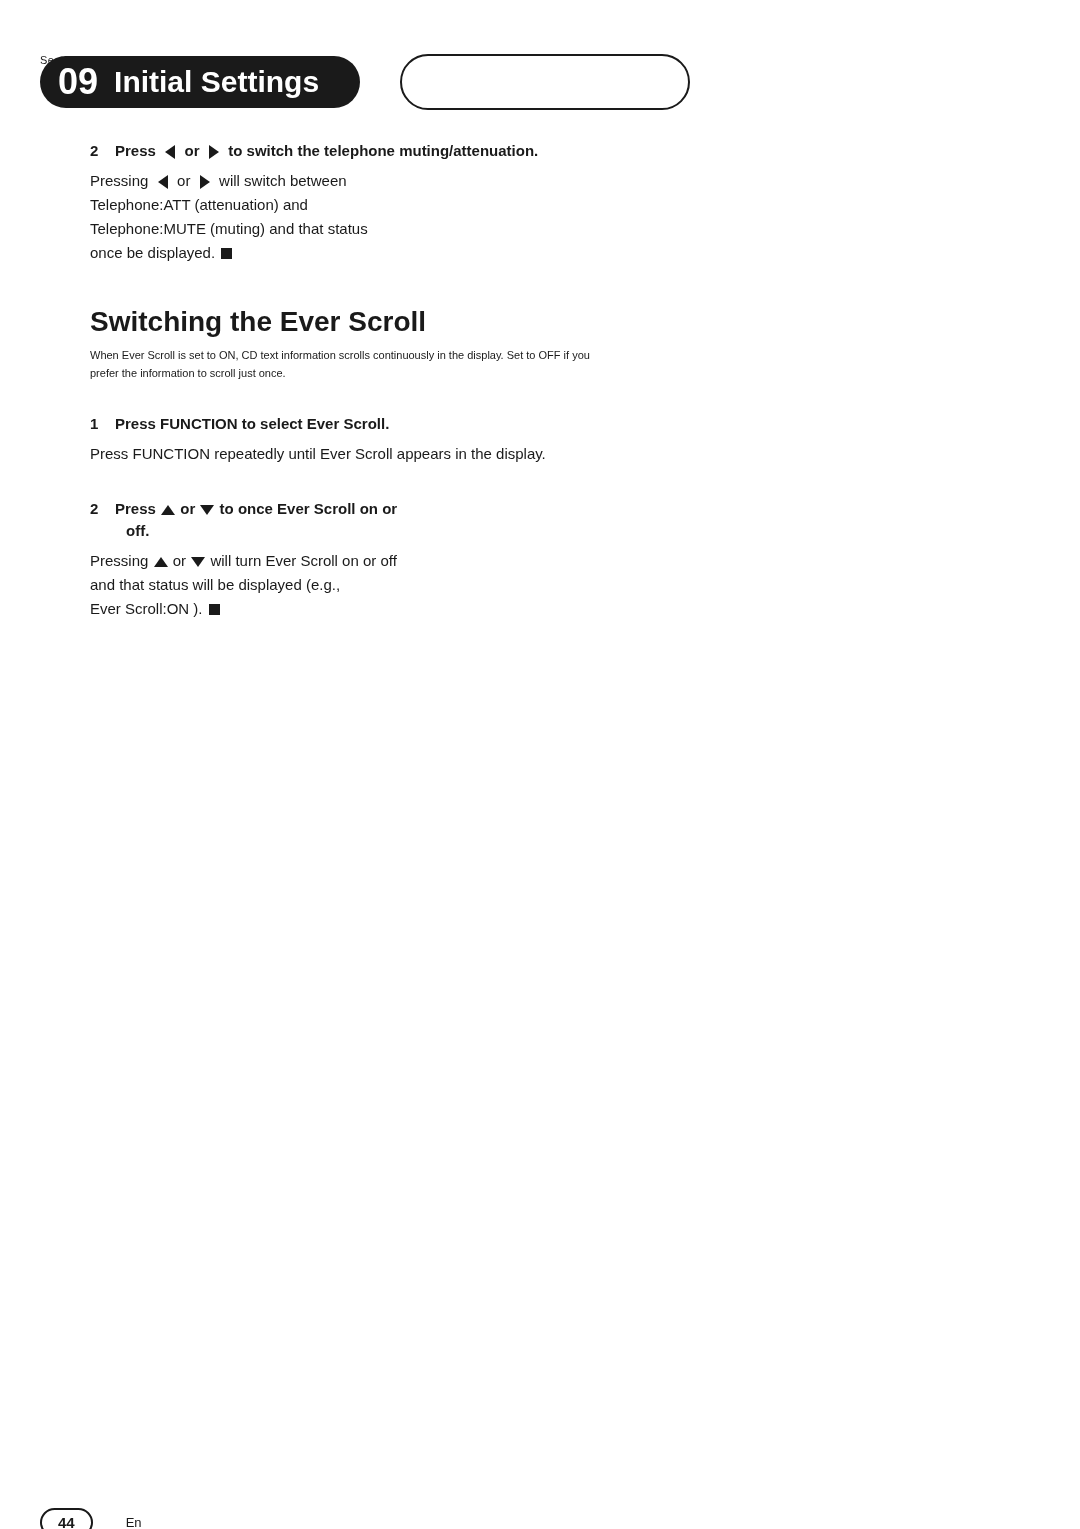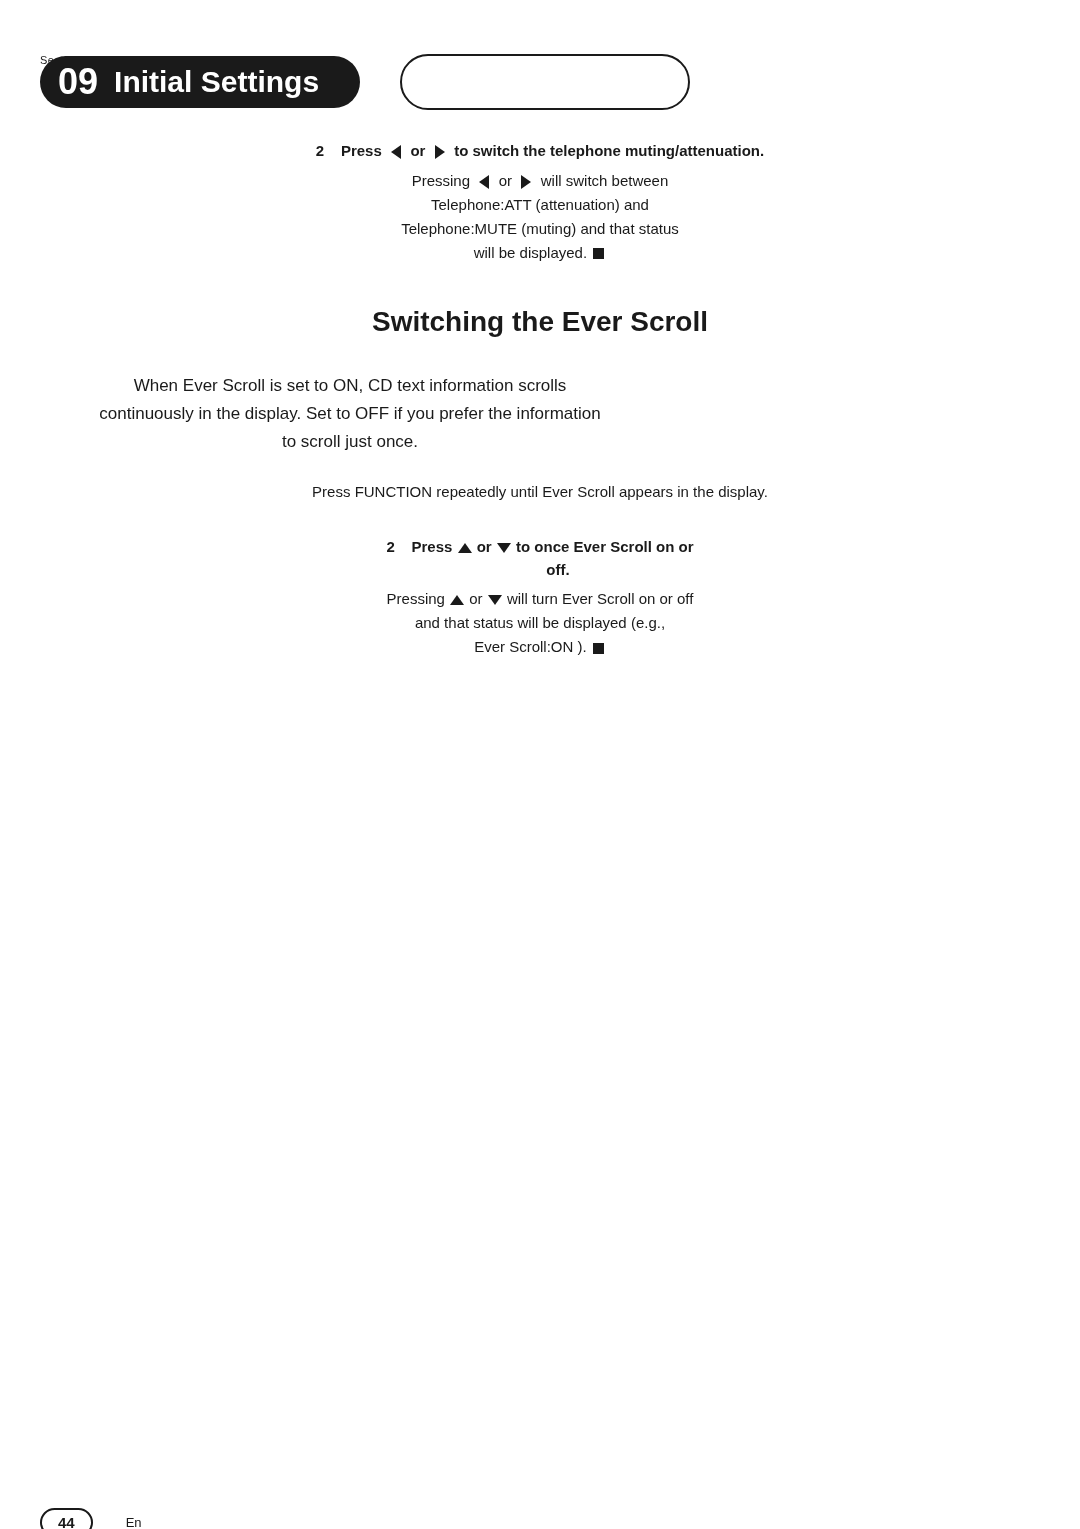--- a/index.html
+++ b/index.html
@@ -73,21 +73,20 @@
       border: 2px solid #1a1a1a;
       border-radius: 28px;
       width: 290px;
       height: 56px;
       margin-left: 20px;
     }
 
     
     .content-area {
       padding: 30px 90px 40px 90px;
-      text-align: center;
     }
 
     
     .step-block {
       margin-bottom: 32px;
     }
 
     .step-heading {
       font-size: 15px;
       font-weight: 700;
@@ -103,28 +102,28 @@
 
     .step-body strong, .step-body b {
       font-weight: 400;
     }
 
     
     .section-main-heading {
       font-size: 28px;
       font-weight: 900;
       margin-top: 40px;
-      margin-bottom: 34px;
+      margin-bottom: 8px;
       line-height: 1.2;
     }
 
     .intro-text {
-      font-size: 17px;
+      font-size: 11px;
       line-height: 1.65;
-      margin-bottom: 24px;
+      margin-bottom: 31px;
       max-width: 520px;
     }
 
     
     .arrow-left {
       display: inline-block;
       width: 0;
       height: 0;
       border-top: 7px solid transparent;
       border-bottom: 7px solid transparent;
@@ -231,30 +230,36 @@
       <div class="step-body">
         <span>Pressing</span>
         &nbsp;<span class="arrow-left"></span>
         &nbsp;<span>or</span>&nbsp;
         <span class="arrow-right"></span>
         &nbsp;<span>will switch between</span><br>
         <strong>Telephone:ATT</strong>
         <span> (attenuation) and</span><br>
         <strong>Telephone:MUTE</strong>
         <span> (muting) and that status</span><br>
-        <span>will be displayed.</span>
+        <span>once be displayed.</span>
         <span class="small-square"></span>
       </div>
     </div>
 
     <h2 class="section-main-heading">Switching the Ever Scroll</h2>
 
     <p class="intro-text">When Ever Scroll is set to ON, CD text information scrolls continuously in the display. Set to OFF if you prefer the information to scroll just once.</p>
 
     <div class="step-block">
+      <div class="step-heading">
+        <span>1&nbsp;&nbsp;&nbsp;</span>
+        <span>Press </span>
+        <strong>FUNCTION</strong>
+        <span> to select Ever Scroll.</span>
+      </div>
       <div class="step-body">
         <span>Press </span>
         <strong>FUNCTION</strong>
         <span> repeatedly until </span>
         <strong>Ever Scroll</strong>
         <span> appears in the display.</span>
       </div>
     </div>
 
     <div class="step-block">

